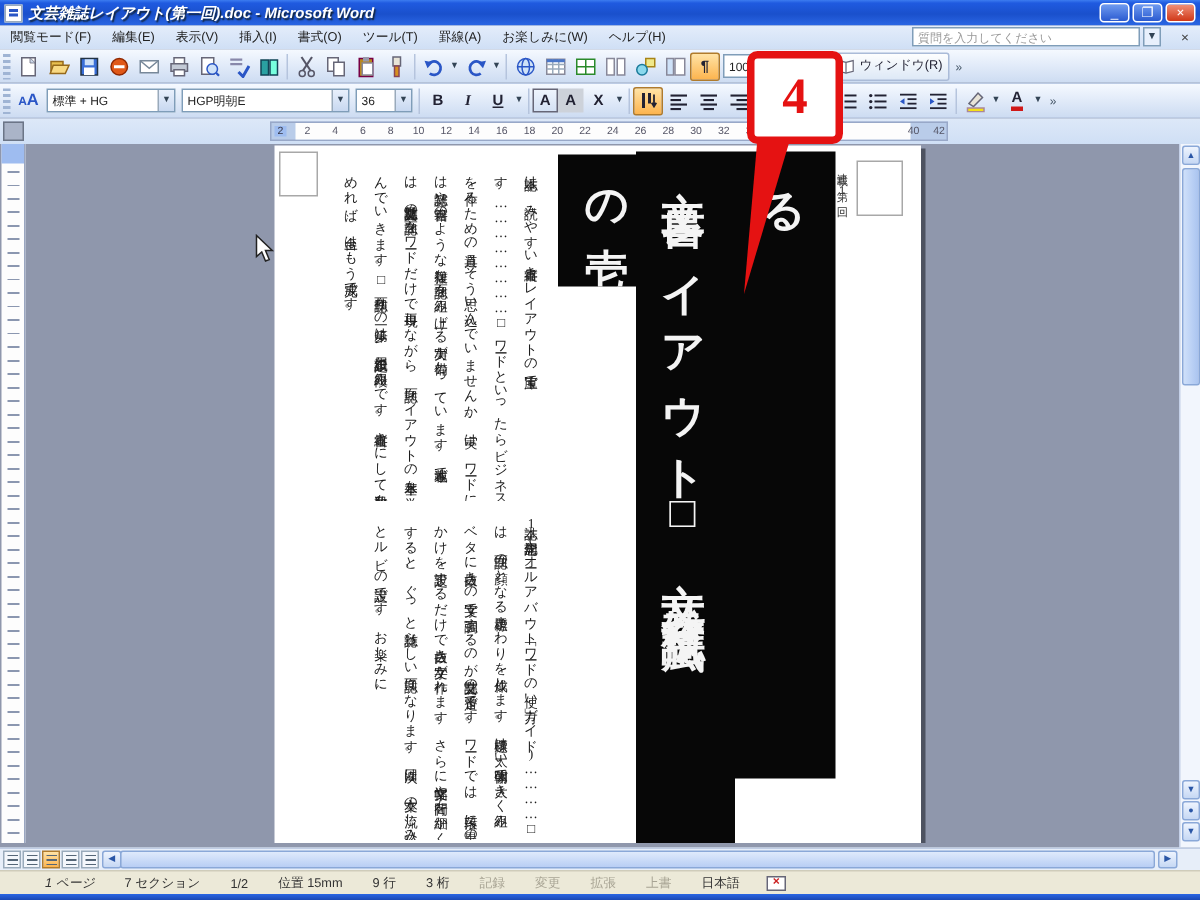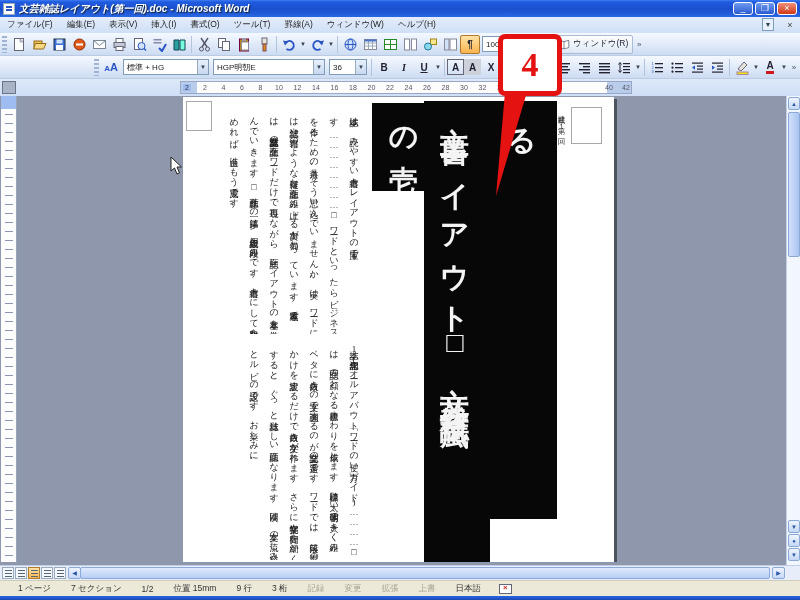--- a/index.html
+++ b/index.html
@@ -25,21 +25,21 @@
   .qbox { position:absolute; left:608px; top:1px; width:152px; height:13px; background:#fff;
     border:1px solid #7f9db9; font-size:8px; color:#9a9a9a; padding:1px 3px; overflow:hidden; white-space:nowrap; }
   .qcaret { position:absolute; left:762px; top:1px; width:12px; height:13px; border:1px solid #7f9db9; background:#e8f0fc;
     font-size:7px; text-align:center; line-height:12px; color:#345; }
   .mclose { position:absolute; right:4px; top:2px; width:12px; height:12px; font-size:9px; line-height:12px; text-align:center; color:#444; }
 
   
   .tbar { position:absolute; left:0; width:800px; height:23px;
     background:linear-gradient(180deg,#f5f9ff 0%,#dfe9f8 55%,#cddcf2 100%);
     border-bottom:1px solid #bccbe4; display:flex; align-items:center; }
-  .tb1 { top:33px; } .tb2 { top:56px;justify-content:flex-end; }
+  .tb1 { top:33px; } .tb2 { top:56px; }
   .grip { width:5px; height:17px; margin:0 2px; background:repeating-linear-gradient(180deg,#9fb4d4 0 2px,transparent 2px 4px); }
   .tbtn { width:20px; height:19px; display:flex; align-items:center; justify-content:center; flex:0 0 auto; }
   .tbtn svg { width:15px; height:15px; }
   .tbtn.toggled { background:linear-gradient(180deg,#ffe3a6,#fdb44e); border:1px solid #b07b2c; border-radius:2px; }
   .tsep { width:1px; height:17px; background:#b5c4dd; margin:0 2px; flex:0 0 auto; }
   .caret { width:8px; height:19px; font-size:6px; line-height:19px; color:#345; text-align:center; flex:0 0 auto; }
   .combo { height:16px; background:#fff; border:1px solid #7f9db9; font-size:8px; color:#222;
     display:flex; align-items:center; padding-left:3px; position:relative; margin:0 2px; flex:0 0 auto; overflow:hidden; white-space:nowrap; }
   .combo .dd { position:absolute; right:0; top:0; width:11px; height:100%; background:linear-gradient(180deg,#e8f0fc,#c8d8f0);
     border-left:1px solid #9ab; font-size:6px; line-height:14px; text-align:center; color:#345; }
@@ -120,29 +120,30 @@
   <span class="wicon"></span>
   <span class="ttext">文芸雑誌レイアウト(第一回).doc - Microsoft Word</span>
   <span class="winbtns">
     <span class="winbtn">_</span>
     <span class="winbtn">❐</span>
     <span class="winbtn close">×</span>
   </span>
 </div>
 
 <div class="menubar">
-  <span class="mitem">ファイル(F)</span>
+  <span class="mitem">閲覧モード(F)</span>
   <span class="mitem">編集(E)</span>
   <span class="mitem">表示(V)</span>
   <span class="mitem">挿入(I)</span>
   <span class="mitem">書式(O)</span>
   <span class="mitem">ツール(T)</span>
   <span class="mitem">罫線(A)</span>
-  <span class="mitem">ウィンドウ(W)</span>
+  <span class="mitem">お楽しみに(W)</span>
   <span class="mitem">ヘルプ(H)</span>
+  <div class="qbox">質問を入力してください</div>
   <div class="qcaret">▼</div>
   <div class="mclose">×</div>
 </div>
 
 <div class="tbar tb1">
   <span class="grip"></span>
   <span class="tbtn">
       <svg viewBox="0 0 15 15">
         <rect x="2.5" y="1.5" width="9" height="12" fill="#fff" stroke="#667"></rect>
         <path d="M8 1.5 11.5 5 8 5z" fill="#cdd9ea" stroke="#667" stroke-width=".5"></path>
@@ -553,21 +554,21 @@
     </span>
   <span class="viewbtn" style="left:54px;">
       <i></i>
     </span>
   <span class="harrow" style="left:68px;">◀</span>
   <span class="hthumb"></span>
   <span class="harrow" style="left:772px;">▶</span>
 </div>
 
 <div class="statusbar">
-  <span class="sitem" style="padding-left:18px;">1 ページ</span>
+  <span class="sitem" style="padding-left:30px;font-style:italic;">1 ページ</span>
   <span class="sitem">7 セクション</span>
   <span class="sitem">1/2</span>
   <span class="sitem">位置 15mm</span>
   <span class="sitem">9 行</span>
   <span class="sitem">3 桁</span>
   <span class="sitem dim">記録</span>
   <span class="sitem dim">変更</span>
   <span class="sitem dim">拡張</span>
   <span class="sitem dim">上書</span>
   <span class="sitem">日本語</span>

